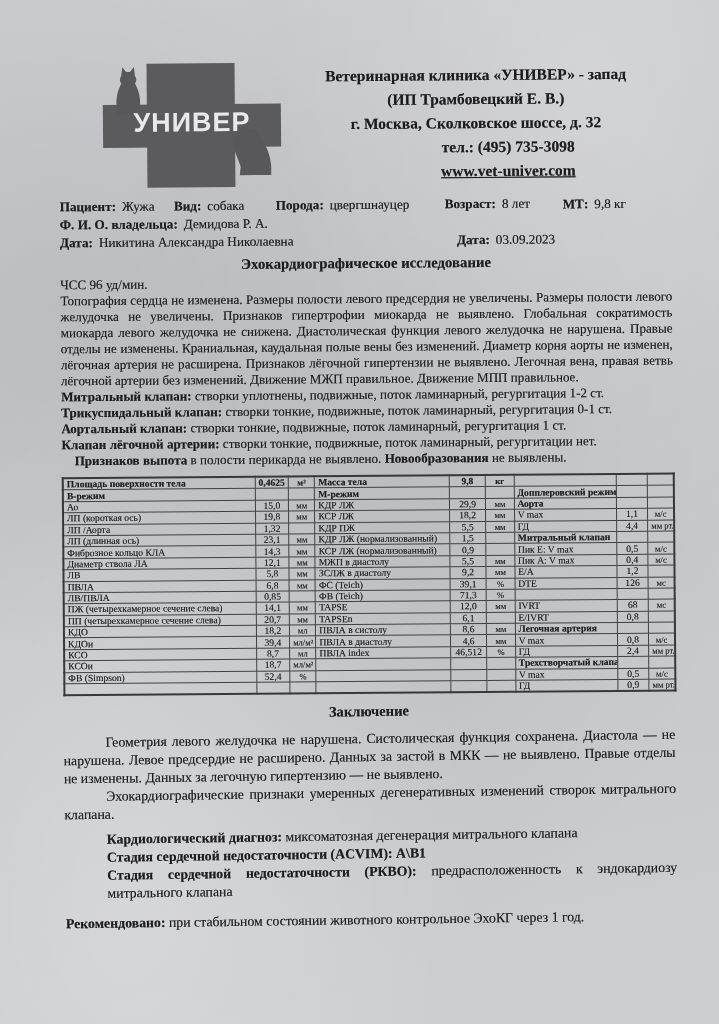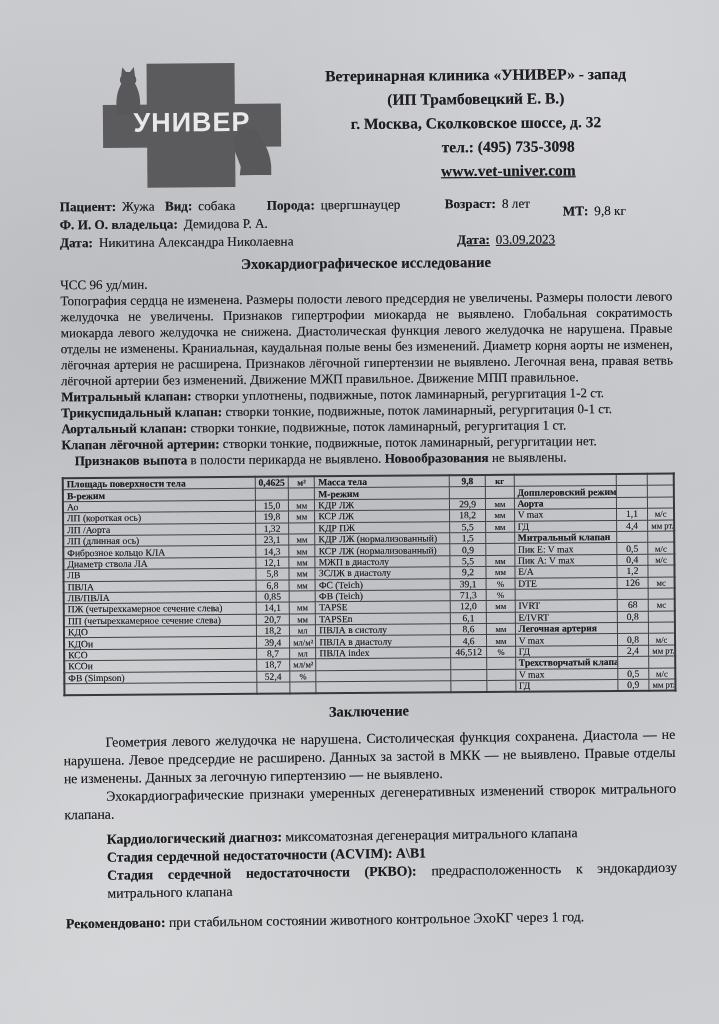--- a/index.html
+++ b/index.html
@@ -29,24 +29,24 @@
     letter-spacing:1px;color:#e9e9ec;text-shadow:none;}
   .cat{position:absolute;left:10px;top:8px;width:31px;height:55px;}
   .dog{position:absolute;left:128px;top:66px;width:42px;height:58px;}
   .clinic{flex:1;text-align:center;font-weight:bold;font-size:15.5px;line-height:24px;padding-top:10px;}
   .clinic .shift{transform:translateX(32px);}
   .clinic .site{text-decoration:underline;}
 
   
   .patient{margin-top:6px;font-size:13.2px;line-height:18px;}
   .pline{position:relative;white-space:nowrap;}
-  .gap-s{margin-left:7px;} .gap-m{margin-left:28px;}
+  .gap-s{margin-left:16px;} .gap-m{margin-left:28px;}
   .lbl{font-weight:bold;margin-right:6px;}
-  .abs1{position:absolute;left:385px;top:0;text-align:right;} .abs2{position:absolute;left:503px;top:8px;}
-  .abs3{position:absolute;left:397px;top:0;text-decoration:underline;}
+  .abs1{position:absolute;left:385px;top:0;text-align:right;} .abs2{position:absolute;left:503px;top:1px;}
+  .abs3{position:absolute;left:397px;top:0;}
 
   
   .rtitle{margin-top:4px;text-align:center;font-weight:bold;font-size:14.8px;line-height:19px;}
   .body-text{margin-top:2px;font-size:13.1px;line-height:16px;}
   .desc{text-align:justify;}
   .valves div:nth-child(5){margin-left:13px;}
 
   
   table.meas{border-collapse:collapse;width:613px;margin-top:8px;table-layout:fixed;
     font-size:9.6px;}

